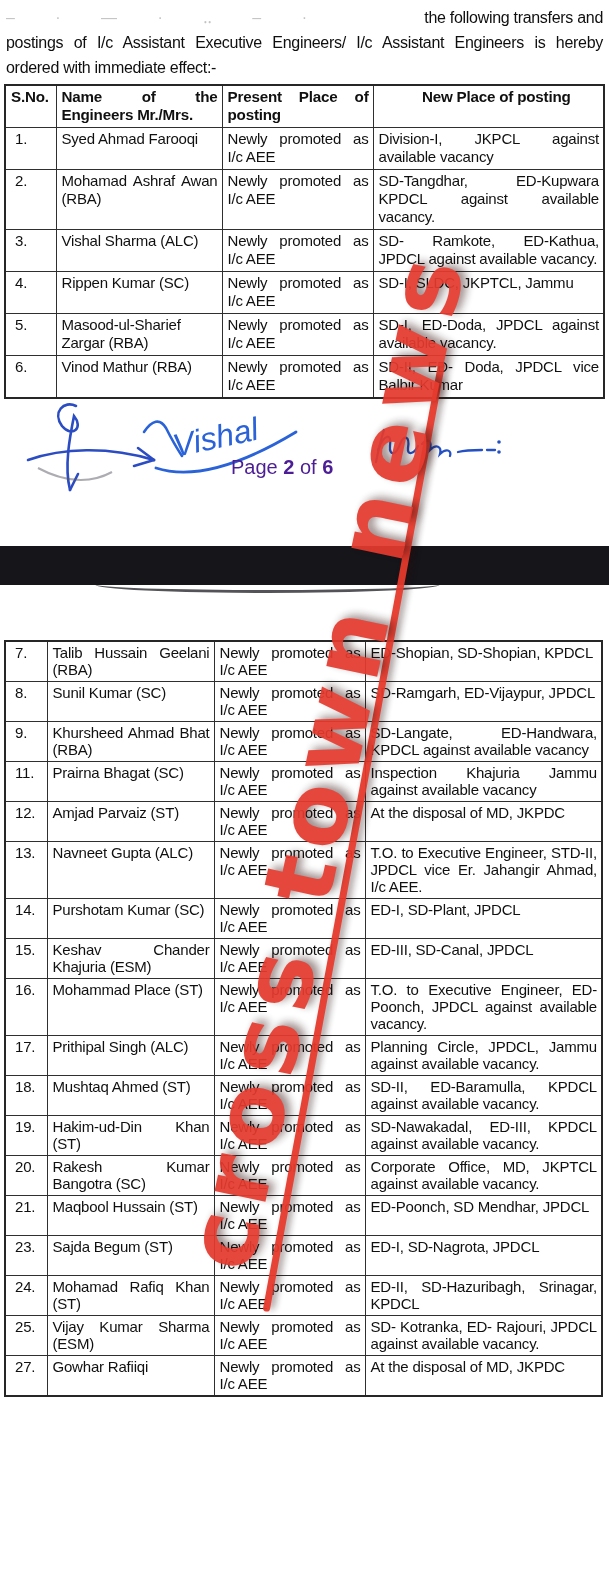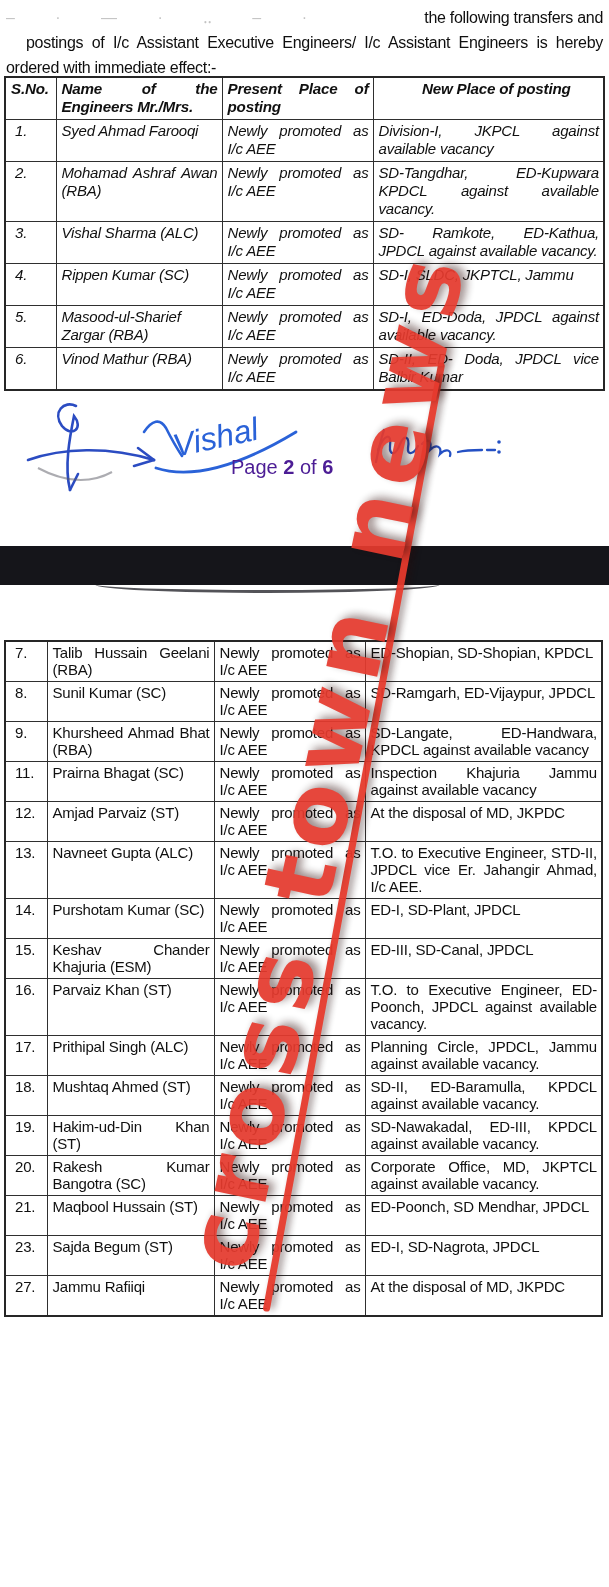--- a/index.html
+++ b/index.html
@@ -8,26 +8,26 @@
     font-family:"Liberation Sans", sans-serif;color:#141414;overflow:hidden;
   }
   .page{position:absolute;inset:0;}
 
   
   .intro{position:absolute;top:5px;left:6px;width:597px;font-size:16px;
     letter-spacing:-0.3px;line-height:25px;color:#0f0f0f;}
   .intro .l1{display:flex;justify-content:space-between;align-items:flex-start;}
   .intro .l1 .right{white-space:nowrap;}
   .faded{opacity:0.25;letter-spacing:7px;word-spacing:22px;filter:blur(0.6px);overflow:hidden;}
-  .intro .l2{text-align:justify;text-align-last:justify;margin-left:20px;}
+  .intro .l2{text-align:justify;text-align-last:justify;}
 
   
   table{border-collapse:collapse;position:absolute;left:4px;table-layout:fixed;
     font-size:15px;letter-spacing:-0.2px;color:#101010;background:#fff;}
-  .t1{top:76px;width:599px;line-height:18px;font-style:italic;}
+  .t1{top:84px;width:599px;line-height:18px;}
   .t2{top:640px;width:597px;line-height:17px;}
   td,th{border:1.4px solid #2f2f2f;vertical-align:top;padding:2px 4px 3px 5px;
     text-align:justify;overflow:hidden;}
   .t1{border:2px solid #262626;}
   .t2{border:2px solid #262626;}
   th{font-weight:bold;font-size:15.2px;text-align:justify;text-align-last:left;}
   th.center-h{text-align:center;text-align-last:center;padding-left:20px;}
   td.sno{text-align:left;padding-left:9px;}
   th.sno-h{text-align:left;}
 
@@ -219,21 +219,21 @@
           <td>ED-I, SD-Plant, JPDCL</td>
         </tr>
         <tr>
           <td class="sno">15.</td>
           <td>Keshav Chander Khajuria (ESM)</td>
           <td>Newly promoted as I/c AEE</td>
           <td>ED-III, SD-Canal, JPDCL</td>
         </tr>
         <tr>
           <td class="sno">16.</td>
-          <td>Parvaiz Khan (ST)</td>
+          <td>Mohammad Place (ST)</td>
           <td>Newly promoted as I/c AEE</td>
           <td>T.O. to Executive Engineer, ED- Poonch, JPDCL against available vacancy.</td>
         </tr>
         <tr>
           <td class="sno">17.</td>
           <td>Prithipal Singh (ALC)</td>
           <td>Newly promoted as I/c AEE</td>
           <td>Planning Circle, JPDCL, Jammu against available vacancy.</td>
         </tr>
         <tr>
@@ -260,22 +260,34 @@
           <td>Newly promoted as I/c AEE</td>
           <td>ED-Poonch, SD Mendhar, JPDCL</td>
         </tr>
         <tr>
           <td class="sno">23.</td>
           <td>Sajda Begum (ST)</td>
           <td>Newly promoted as I/c AEE</td>
           <td>ED-I, SD-Nagrota, JPDCL</td>
         </tr>
         <tr>
+          <td class="sno">24.</td>
+          <td>Mohamad Rafiq Khan (ST)</td>
+          <td>Newly promoted as I/c AEE</td>
+          <td>ED-II, SD-Hazuribagh, Srinagar, KPDCL</td>
+        </tr>
+        <tr>
+          <td class="sno">25.</td>
+          <td>Vijay Kumar Sharma (ESM)</td>
+          <td>Newly promoted as I/c AEE</td>
+          <td>SD- Kotranka, ED- Rajouri, JPDCL against available vacancy.</td>
+        </tr>
+        <tr>
           <td class="sno">27.</td>
-          <td>Jammu Rafiiqi</td>
+          <td>Gowhar Rafiiqi</td>
           <td>Newly promoted as I/c AEE</td>
           <td>At the disposal of MD, JKPDC</td>
         </tr>
       </tbody>
   </table>
 
   <div class="watermark">
     <div class="wm-line" style="background: rgb(229, 57, 44);"></div>
     <div class="wm-text" style="color: rgb(229, 58, 46);">cross town news</div>
   </div>

